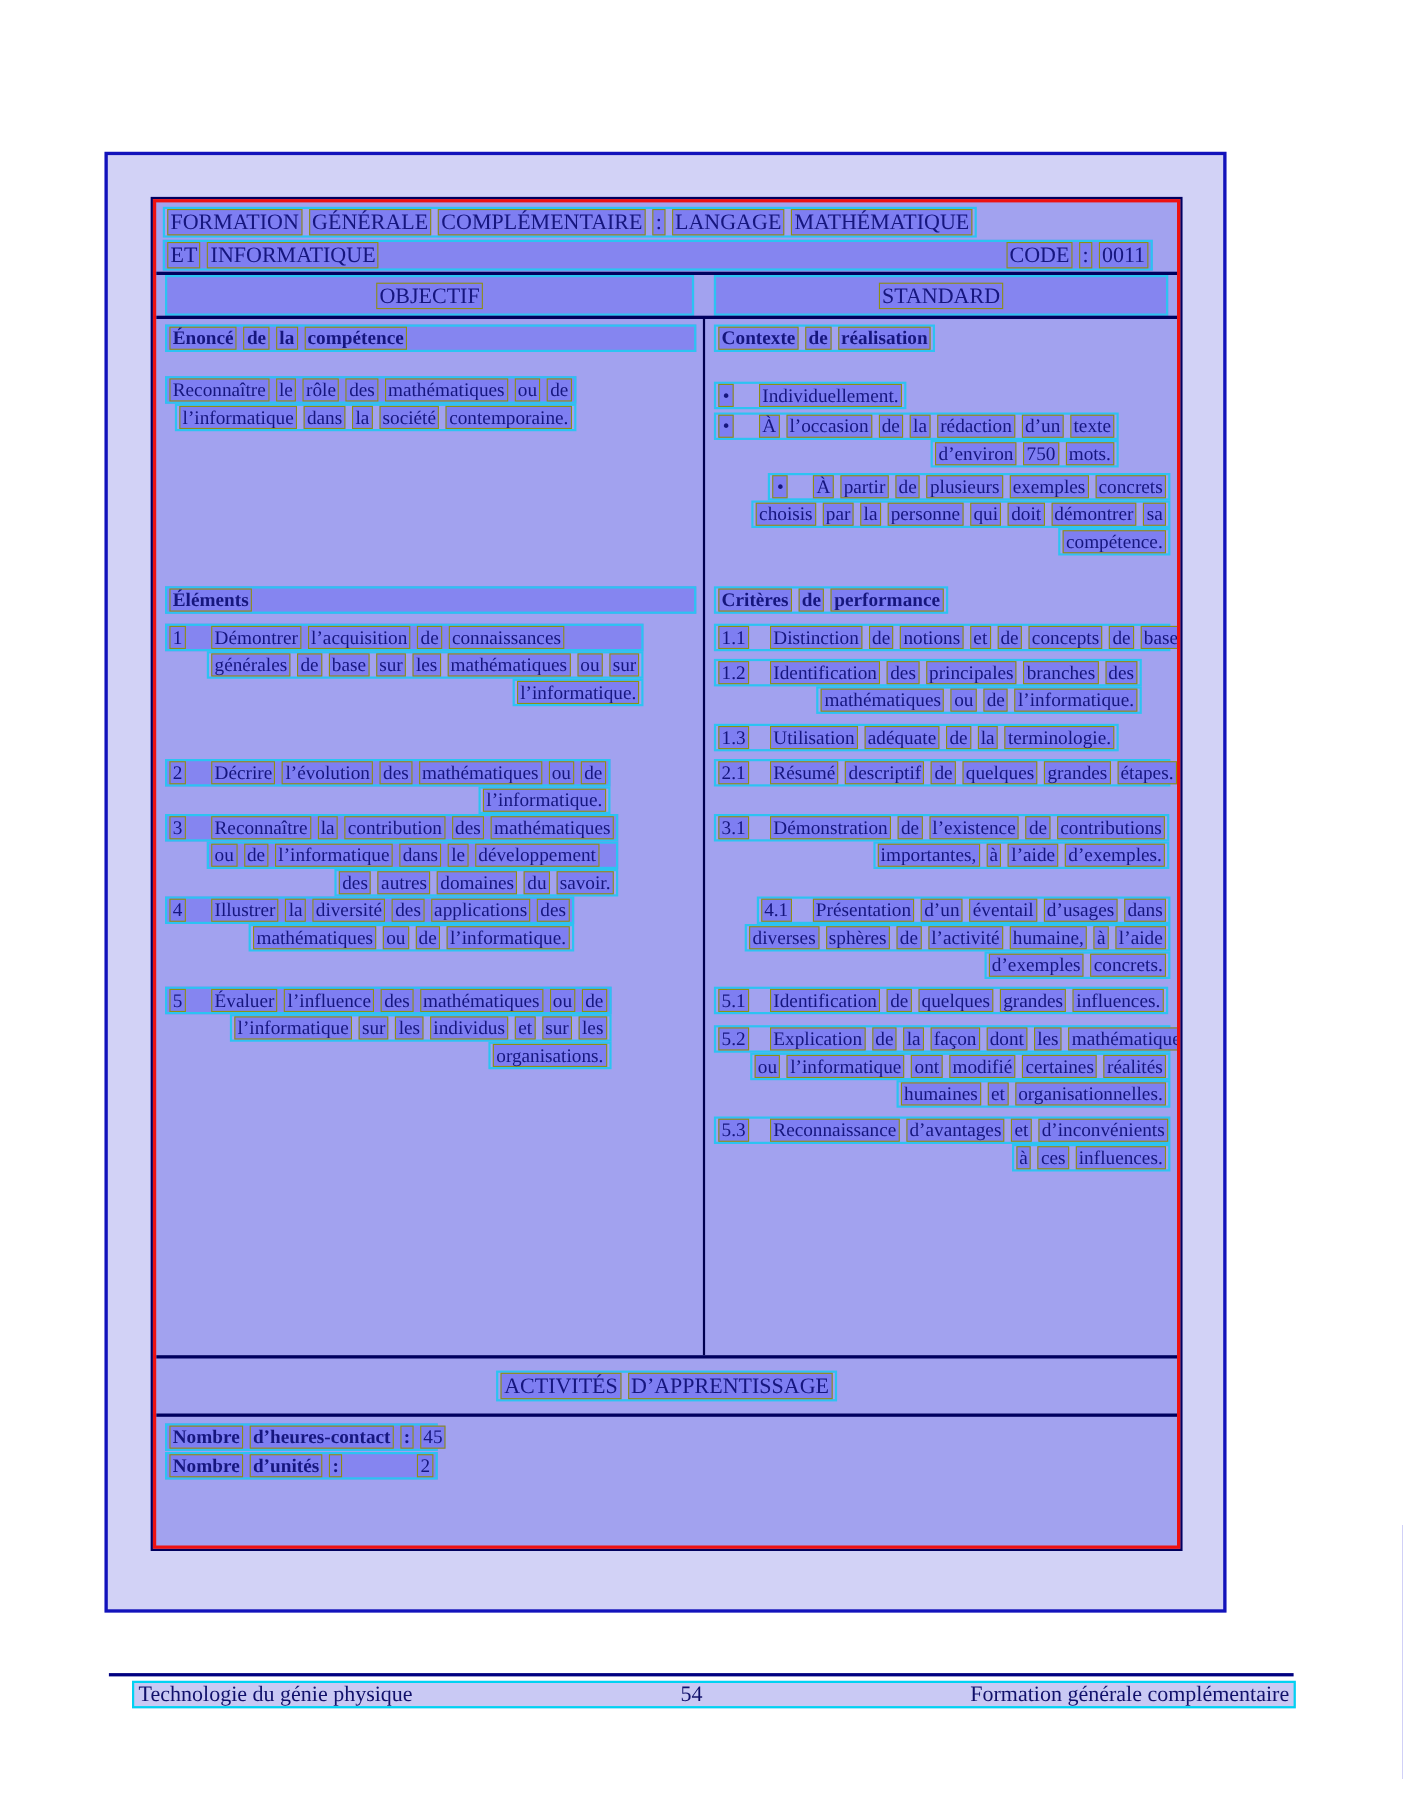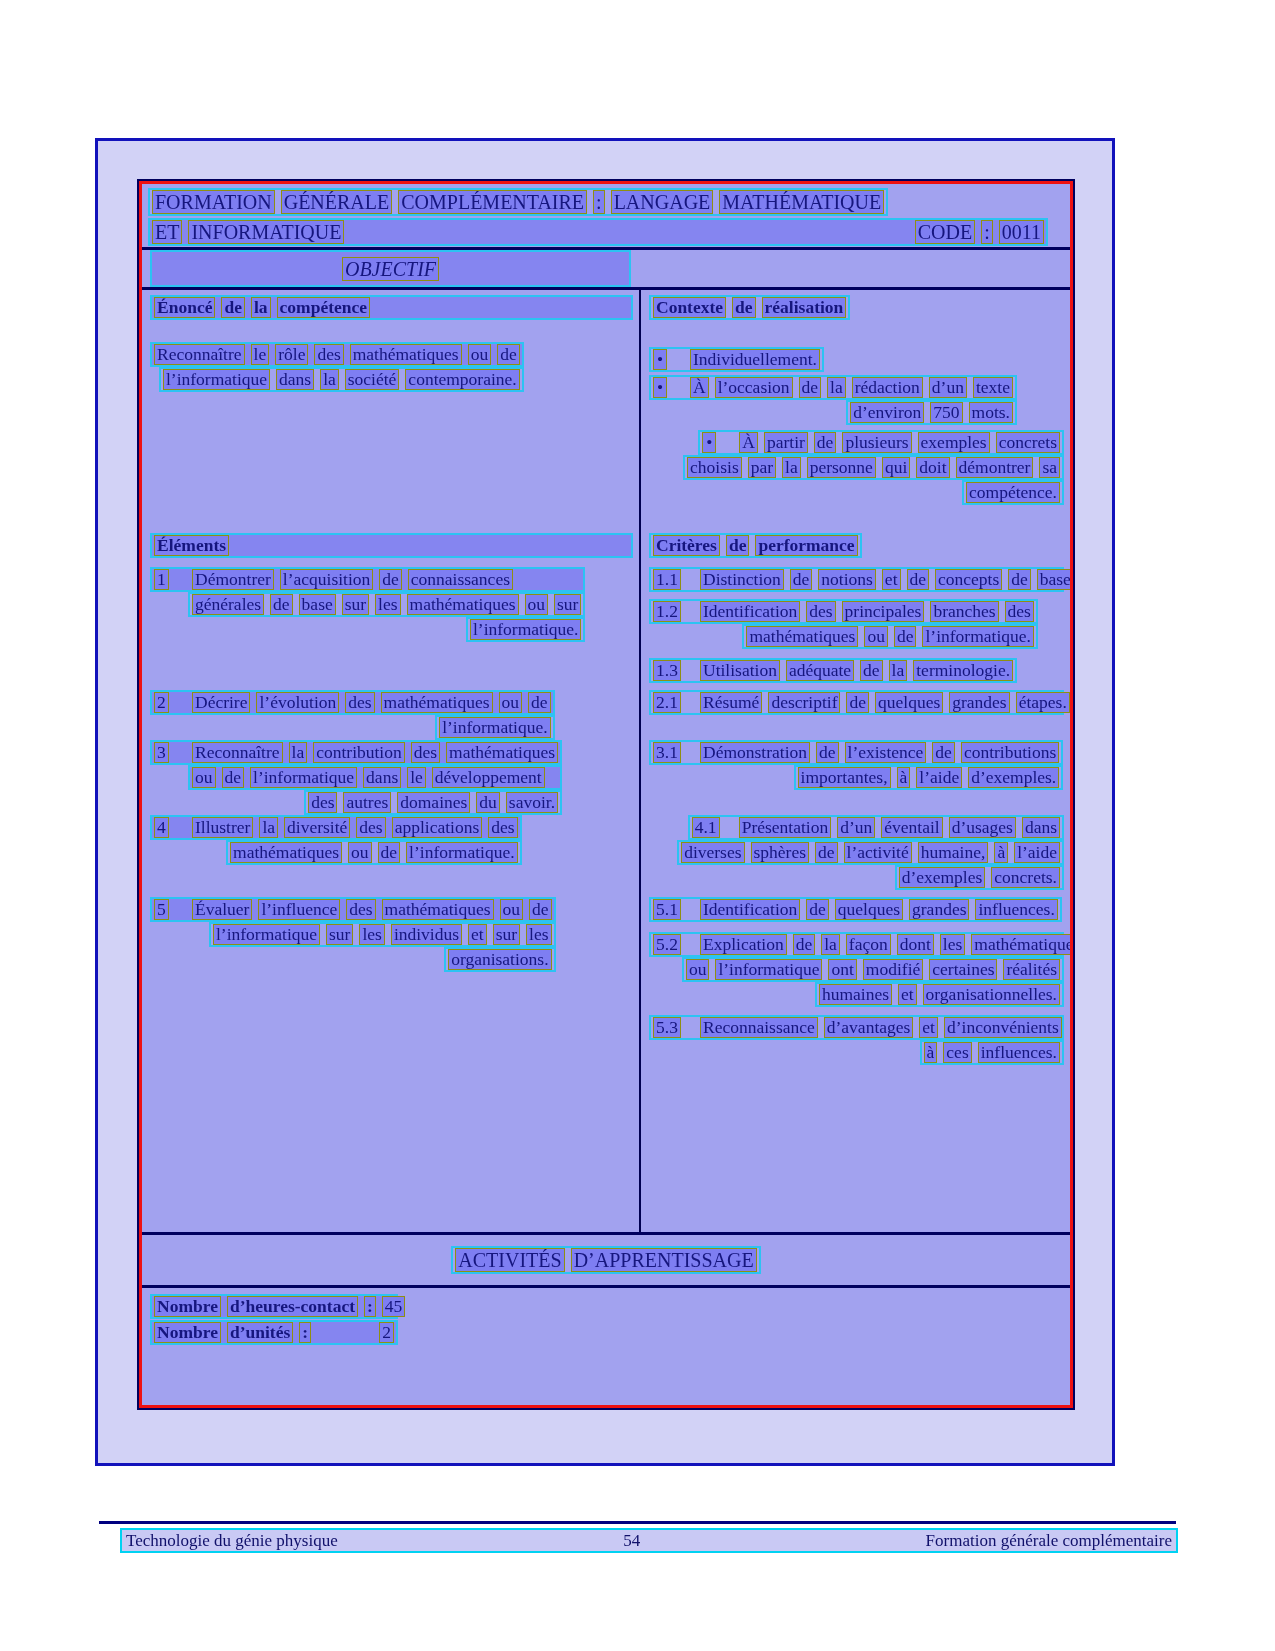--- a/index.html
+++ b/index.html
@@ -25,21 +25,21 @@
   .title-row { height:63px; box-sizing:border-box; padding:4px 22px 0 6px; flex:none; }
   .hdr-row { height:37px; display:flex; align-items:center; flex:none; }
   .body-row { height:942px; display:flex; flex:none; overflow:hidden; }
   .act-row { height:50px; display:flex; align-items:center; justify-content:center; flex:none; }
   .tail-row { flex:1; padding:6px 0 0 8px; box-sizing:border-box; }
 
   .col { display:flex; flex-direction:column; align-items:flex-start;
          box-sizing:border-box; padding:5px 6px 0 8px; overflow:hidden; }
   .col-l { width:497px; flex:none; }
   .col-r { flex:1;border-radius:15px; }
-  .hdr-cell-l { width:497px; flex:none; display:flex; justify-content:center; padding:0 8px; box-sizing:border-box; align-self:stretch; align-items:center;font-style:italic; }
+  .hdr-cell-l { width:497px; flex:none; display:flex; justify-content:center; padding:0 8px; box-sizing:border-box; align-self:stretch; align-items:center; }
   .hdr-cell-r { flex:1; display:flex; justify-content:center; padding:0 8px; box-sizing:border-box; align-self:stretch; align-items:center; }
 
   .line {
     display:flex; align-items:center; gap:6px; width:fit-content;
     border:2px solid #2cc3f2; box-sizing:border-box; padding:0 2px;
     min-height:25px; flex:none; max-width:100%;
   }
   .full { align-self:stretch; width:auto; }
   .hdr-cell-l .full, .hdr-cell-r .full { flex:1; justify-content:center; }
   .filled { background:#8585f0; }
@@ -61,21 +61,21 @@
   .item { display:flex; flex-direction:column; align-items:flex-end; max-width:100%; }
 
   .totals-line { width:248px; margin-bottom:1px; }
   .totals-line .w:last-child { margin-left:auto; }
 
   .footer-rule { position:absolute; left:99px; top:1521px; width:1077px; height:3px; background:#000080; }
   .footer-band {
     position:absolute; left:120px; top:1528px; width:1058px; height:25px;
     box-sizing:border-box; background:#c9c9f4; border:2px solid #00d2f2;
     display:flex; justify-content:space-between; align-items:center;
-    padding:0 4px; font-size:17px; color:#10106a;
+    padding:0 4px; font-size:20px; color:#10106a;
   }
 </style>
 </head>
 <body>
 
 <div class="frame">
   <div class="tbl">
     <div class="tbl-in">
 
       <div class="title-row caps">
@@ -106,20 +106,27 @@
 
       <div class="hdr-row caps">
         <div class="hdr-cell-l">
           <div class="line full filled">
             <span class="ocr">
                 <span class="w">OBJECTIF</span>
               </span>
           </div>
         </div>
         <div class="vline"></div>
+        <div class="hdr-cell-r">
+          <div class="line full filled">
+            <span class="ocr">
+                <span class="w">STANDARD</span>
+              </span>
+          </div>
+        </div>
       </div>
 
       <div class="hr"></div>
 
       <div class="body-row">
 
         <div class="col col-l">
           <div class="line full filled bold">
             <span class="ocr">
                 <span class="w">Énoncé</span>

